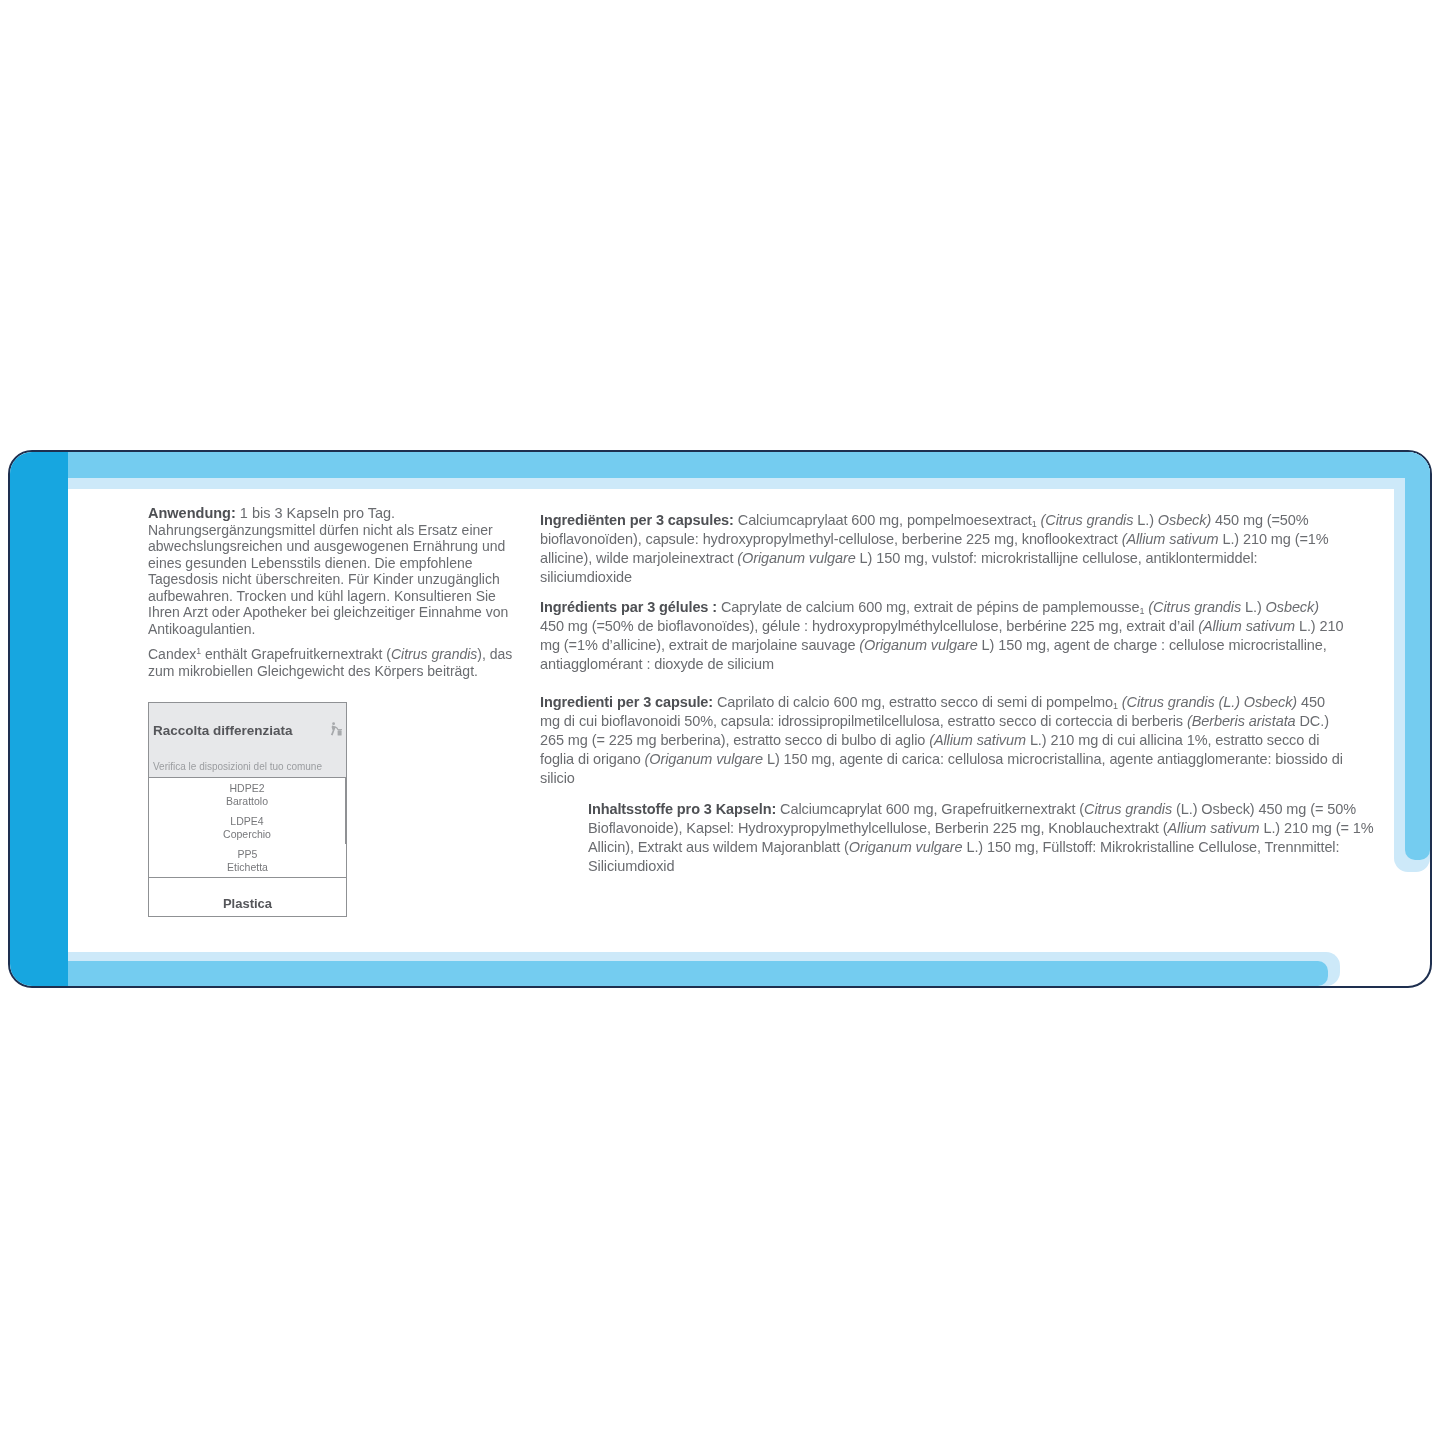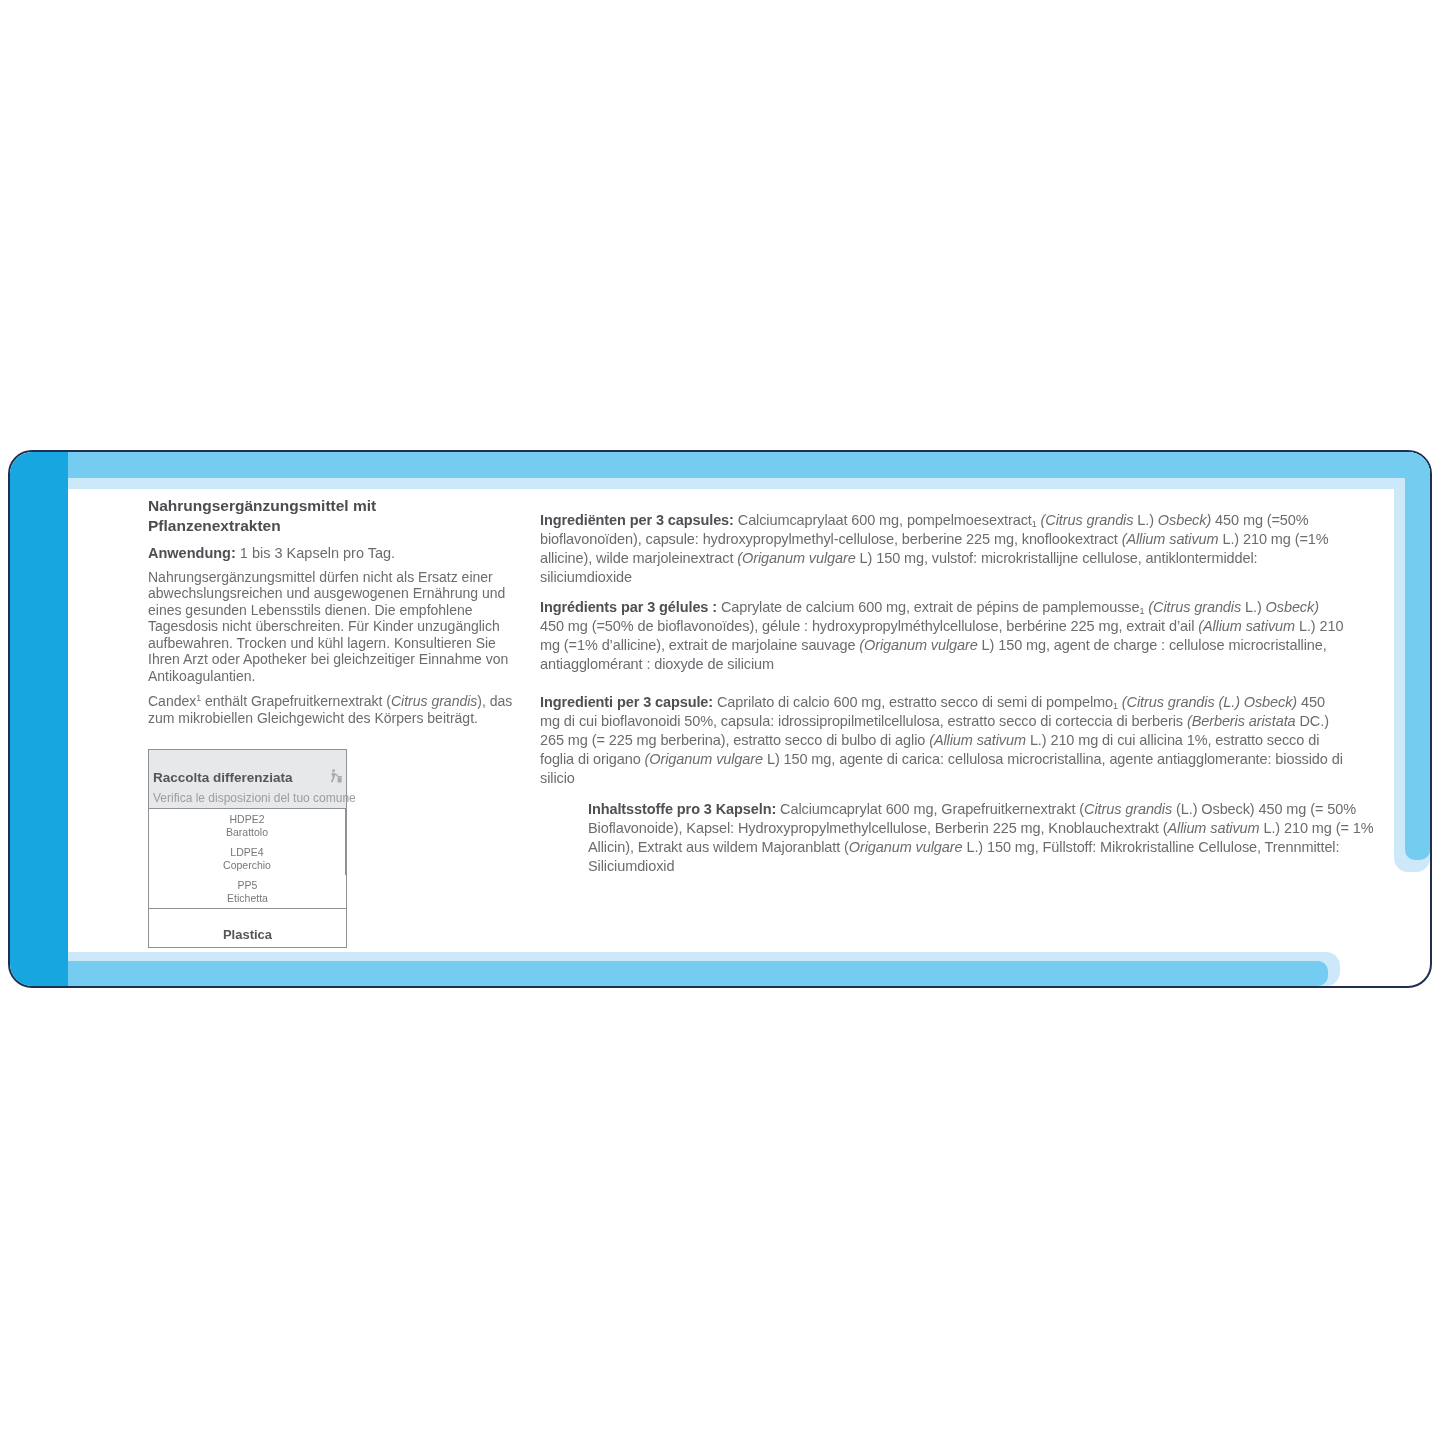--- a/index.html
+++ b/index.html
@@ -12,37 +12,37 @@
   .band-top{left:58px;right:0;top:0;height:26px;}
   .band-right-light{right:0;top:0;width:36px;height:420px;border-radius:0 0 14px 14px;}
   .band-right{right:0;top:0;width:25px;height:408px;border-radius:0 0 10px 10px;}
   .band-bottom-light{left:58px;bottom:0;width:1272px;height:34px;border-radius:0 14px 14px 0;}
   .band-bottom{left:58px;bottom:0;width:1260px;height:25px;border-radius:0 10px 10px 0;}
 
   .left-col{position:absolute;left:138px;top:44px;width:378px;color:#6a6c70;
             font-size:14px;line-height:16.5px;}
   .lc-heading{font-weight:bold;font-size:15.5px;line-height:20px;color:#4b4d51;width:335px;}
   .lc-usage{margin-top:9px;font-size:14.5px;}
-  .lc-warning{margin-top:7px;width:378px;}
+  .lc-warning{width:378px;}
   .lc-candex{margin-top:9px;width:370px;}
 
   .ing{position:absolute;left:530px;width:805px;font-size:14.5px;line-height:19px;
        color:#6a6c70;letter-spacing:-0.1px;}
   .ing-nl{top:59px;} .ing-fr{top:146px;} .ing-it{top:241px;} .ing-de{top:348px;margin-left:48px;}
 
   b{font-weight:bold;color:#4e5054;}
   i{font-style:italic;}
   sub{font-size:62%;vertical-align:-0.25em;line-height:0;}
   sup{font-size:62%;vertical-align:0.55em;line-height:0;}
 
   .rtable{margin-top:23px;width:197px;border:1px solid #8f9194;background:#ffffff;color:#77787b;}
   .rhead{background:#e7e8ea;border-bottom:1px solid #8f9194;padding:19px 4px 2px 4px;}
   .rtitle{font-weight:bold;font-size:13.5px;color:#55565a;display:flex;
           justify-content:space-between;align-items:center;}
-  .rsub{font-size:12px;color:#9b9da0;margin-top:2px;white-space:nowrap;}
+  .rsub{font-size:10px;color:#9b9da0;margin-top:18px;white-space:nowrap;}
   .rcells{display:flex;flex-direction:column;}
   .rcell{flex:1;border-right:1px solid #8f9194;text-align:center;font-size:10.5px;
          line-height:12.5px;padding:4px 0 4px 0;}
   .rcell:last-child{border-right:none;}
   .rfoot{border-top:1px solid #8f9194;text-align:center;font-weight:bold;
          font-size:13px;color:#55565a;padding:18px 0 3px 0;}
   .ticon{flex:0 0 auto;margin-left:4px;}
 </style>
 </head>
 <body>
@@ -51,21 +51,20 @@
 
   <div class="band band-top-light" style="background: rgb(205, 233, 249);"></div>
   <div class="band band-right-light" style="background: rgb(205, 233, 249);"></div>
   <div class="band band-bottom-light" style="background: rgb(205, 233, 249);"></div>
   <div class="band band-top" style="background: rgb(116, 204, 240);"></div>
   <div class="band band-right" style="background: rgb(116, 204, 240);"></div>
   <div class="band band-bottom" style="background: rgb(116, 204, 240);"></div>
   <div class="band band-cyan" style="background: rgb(23, 166, 224);"></div>
 
   <div class="left-col">
-    <div class="lc-heading">Nahrungsergänzungsmittel mit Pflanzenextrakten</div>
     <div class="lc-usage"><b>Anwendung:</b><span> 1 bis 3 Kapseln pro Tag.</span></div>
     <div class="lc-warning">Nahrungsergänzungsmittel dürfen nicht als Ersatz einer abwechslungsreichen und ausgewogenen Ernährung und eines gesunden Lebensstils dienen. Die empfohlene Tagesdosis nicht überschreiten. Für Kinder unzugänglich aufbewahren. Trocken und kühl lagern. Konsultieren Sie Ihren Arzt oder Apotheker bei gleichzeitiger Einnahme von Antikoagulantien.</div>
     <div class="lc-candex"><span>Candex</span><sup>1</sup><span> enthält Grapefruitkernextrakt (</span><i>Citrus grandis</i><span>), das zum mikrobiellen Gleichgewicht des Körpers beiträgt.</span></div>
 
     <div class="rtable">
       <div class="rhead">
         <div class="rtitle">
           <span>Raccolta differenziata</span>
           <span class="ticon">
             <svg width="13" height="14" viewBox="0 0 13 14">

